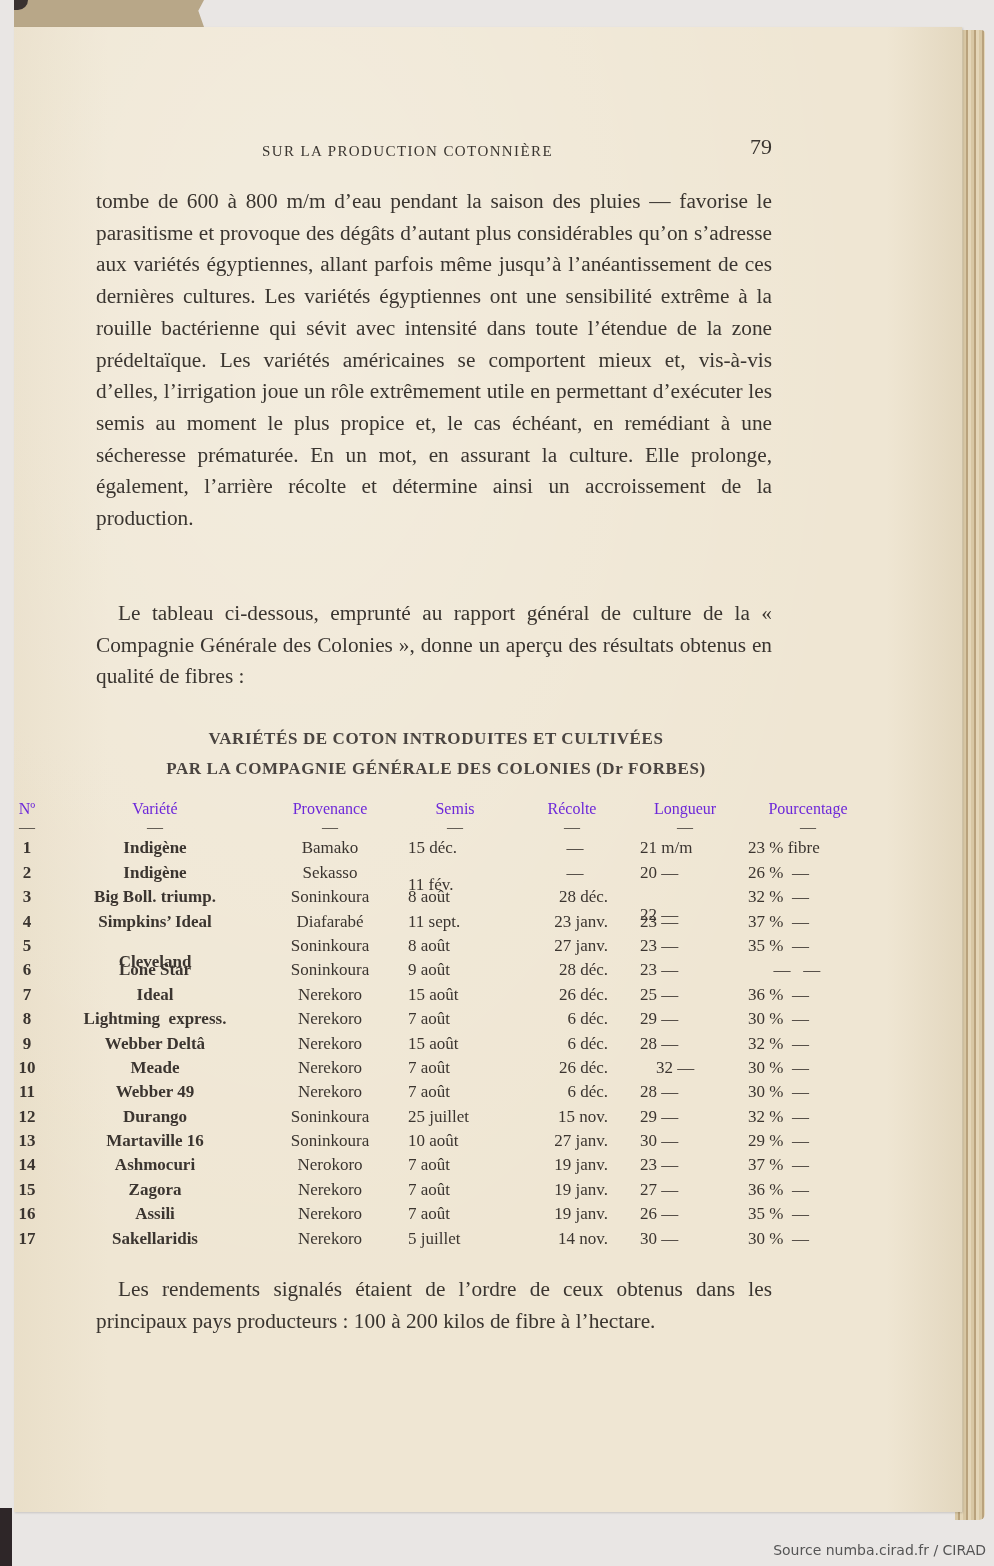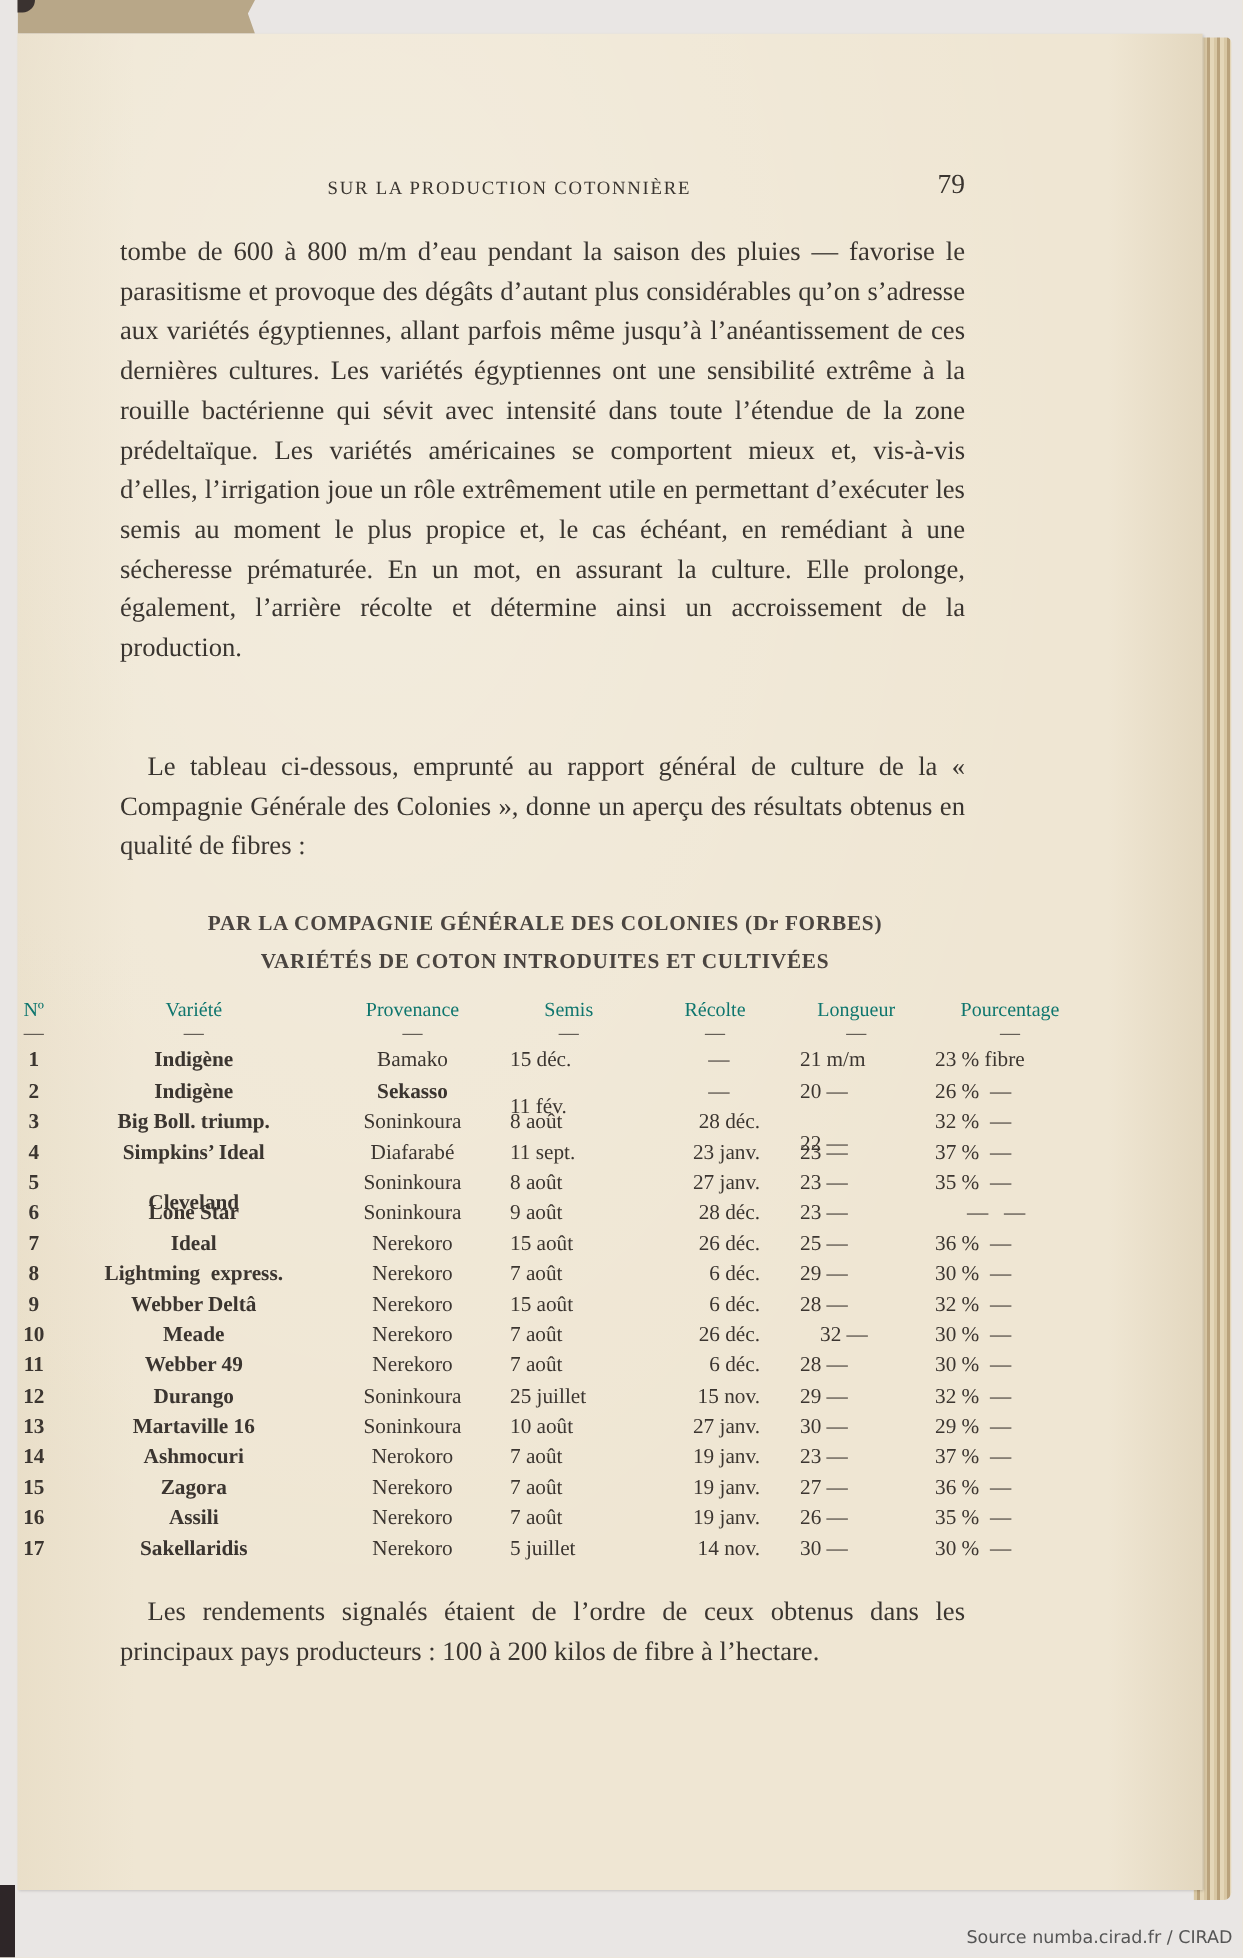--- a/index.html
+++ b/index.html
@@ -49,21 +49,21 @@
   .table { position:absolute; left:0; top:800px; width:900px; font-size:17px; color:#3b3530; }
   .thead, .trow { position:relative; height:24.4px; }
   .cell { position:absolute; white-space:nowrap; }
   .c-no { left:12px; width:30px; text-align:center; font-weight:bold; }
   .c-var { left:60px; width:190px; text-align:center; font-weight:bold; }
   .c-prov { left:270px; width:120px; text-align:center; }
   .c-semis { left:408px; width:92px; text-align:left; }
   .c-rec { left:520px; width:88px; text-align:right; }
   .c-long { left:640px; width:90px; text-align:left; }
   .c-pct { left:748px; width:120px; text-align:left; }
-  .thead .cell { font-weight:normal; font-size:16px; color:#0f766e; }
+  .thead .cell { font-weight:normal; font-size:16px; color:#6d28d9; }
   .dashrow .cell { text-align:center; color:#4c4640; }
   .c-semis-hd { left:420px; width:70px; text-align:center; }
   .c-rec-hd { left:532px; width:80px; text-align:center; }
   .c-long-hd { left:640px; width:90px; text-align:center; }
   .c-pct-hd { left:752px; width:112px; text-align:center; }
   .source {
     position:absolute; right:8px; top:1542px; font-family:"DejaVu Sans", sans-serif;
     font-size:14px; color:#555;
   }
 </style>
@@ -83,22 +83,22 @@
 
 <div class="body-text" style="top:186px;">
   <p>tombe de 600 à 800 m/m d’eau pendant la saison des pluies — favorise le parasitisme et provoque des dégâts d’autant plus considérables qu’on s’adresse aux variétés égyptiennes, allant parfois même jusqu’à l’anéantissement de ces dernières cultures. Les variétés égyptiennes ont une sensibilité extrême à la rouille bactérienne qui sévit avec intensité dans toute l’étendue de la zone prédeltaïque. Les variétés américaines se comportent mieux et, vis-à-vis d’elles, l’irrigation joue un rôle extrêmement utile en permettant d’exécuter les semis au moment le plus propice et, le cas échéant, en remédiant à une sécheresse prématurée. En un mot, en assurant la culture. Elle prolonge, également, l’arrière récolte et détermine ainsi un accroissement de la production.</p>
 </div>
 
 <div class="body-text" style="top:598px;">
   <p class="indent">Le tableau ci-dessous, emprunté au rapport général de culture de la « Compagnie Générale des Colonies », donne un aperçu des résultats obtenus en qualité de fibres :</p>
 </div>
 
 <div class="table-title">
+  <div>VARIÉTÉS DE COTON INTRODUITES ET CULTIVÉES</div>
   <div>PAR LA COMPAGNIE GÉNÉRALE DES COLONIES (Dr FORBES)</div>
-  <div>VARIÉTÉS DE COTON INTRODUITES ET CULTIVÉES</div>
 </div>
 
 <div class="table">
   <div class="thead">
     <span class="cell c-no" style="font-weight:normal">Nº</span>
     <span class="cell c-var" style="font-weight:normal">Variété</span>
     <span class="cell c-prov">Provenance</span>
     <span class="cell c-semis-hd">Semis</span>
     <span class="cell c-rec-hd">Récolte</span>
     <span class="cell c-long-hd">Longueur</span>
@@ -119,21 +119,21 @@
         <span class="cell c-var" style="white-space: pre;">Indigène</span>
         <span class="cell c-prov" style="white-space: pre;">Bamako</span>
         <span class="cell c-semis" style="white-space: pre;">15 déc.</span>
         <span class="cell c-rec" style="text-align: center; left: 540px; width: 70px; white-space: pre;">—</span>
         <span class="cell c-long" style="white-space: pre;">21 m/m</span>
         <span class="cell c-pct" style="white-space: pre;">23 % fibre</span>
       </div>
       <div class="trow">
         <span class="cell c-no" style="white-space: pre;">2</span>
         <span class="cell c-var" style="white-space: pre;">Indigène</span>
-        <span class="cell c-prov" style="white-space: pre; font-weight: bold;">Sekasso</span>
+        <span class="cell c-prov" style="white-space: pre;">Sekasso</span>
         <span class="cell c-semis" style="white-space: pre; margin-top: 12px;">11 fév.</span>
         <span class="cell c-rec" style="text-align: center; left: 540px; width: 70px; white-space: pre;">—</span>
         <span class="cell c-long" style="white-space: pre;">20 —</span>
         <span class="cell c-pct" style="white-space: pre;">26 %  —</span>
       </div>
       <div class="trow">
         <span class="cell c-no" style="white-space: pre;">3</span>
         <span class="cell c-var" style="white-space: pre;">Big Boll. triump.</span>
         <span class="cell c-prov" style="white-space: pre;">Soninkoura</span>
         <span class="cell c-semis" style="white-space: pre;">8 août</span>

